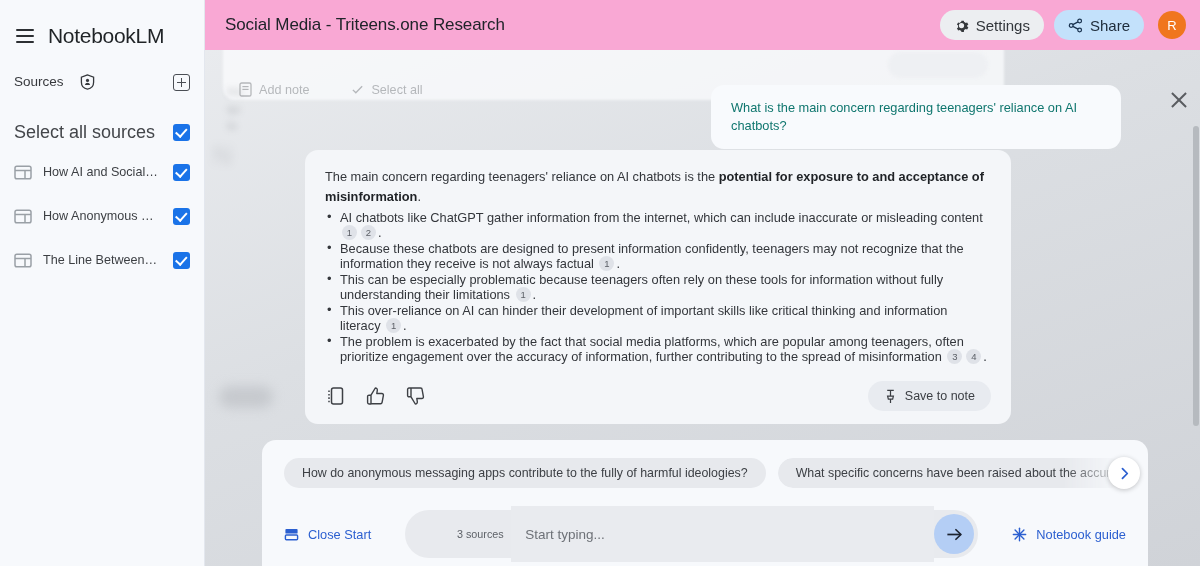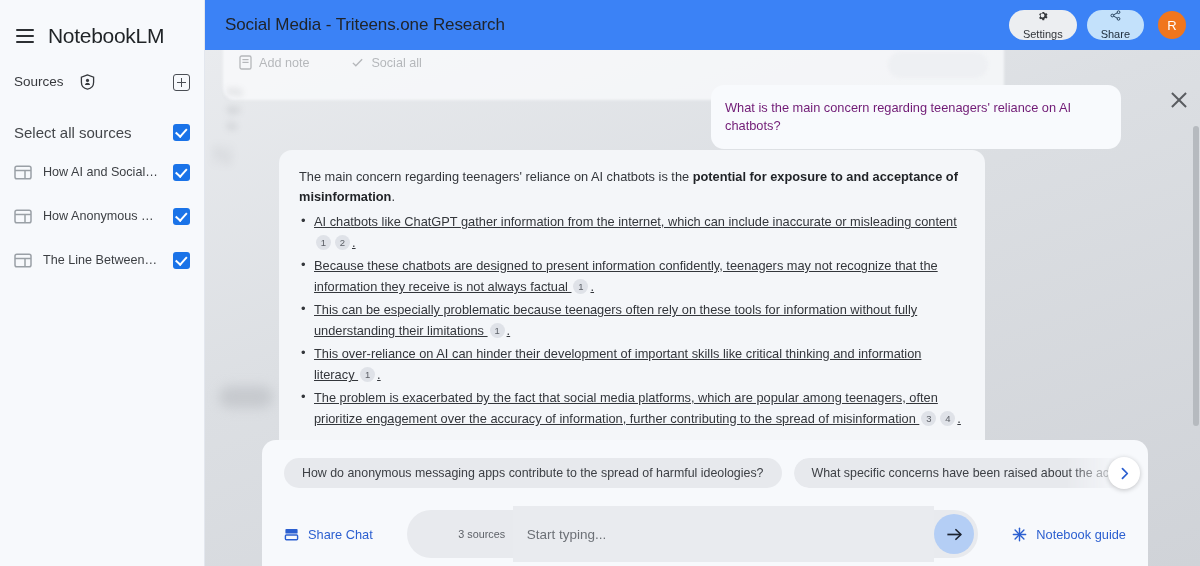--- a/index.html
+++ b/index.html
@@ -30,48 +30,48 @@
     margin-left: auto; width: 17px; height: 17px; border: 1.6px solid #4a4e54;
     border-radius: 3px; position: relative; cursor: pointer;
   }
   .plusbtn:before, .plusbtn:after {
     content: ""; position: absolute; background: #4a4e54;
   }
   .plusbtn:before { left: 3px; right: 3px; top: 6.7px; height: 1.6px; }
   .plusbtn:after { top: 3px; bottom: 3px; left: 6.7px; width: 1.6px; }
 
   .selrow { display: flex; align-items: center; height: 36px; margin-top: 6px; }
-  .selrow .lbl { font-size: 15px; color: #43464a; }
+  .selrow .lbl { font-size: 18px; color: #43464a; }
   .cb {
     margin-left: auto; width: 17px; height: 17px; border-radius: 3px;
     background: #1a73e8; position: relative; cursor: pointer; flex: 0 0 17px;
   }
   .cb:after {
     content: ""; position: absolute; left: 5.4px; top: 2.6px;
     width: 4.6px; height: 8.6px; border: solid #fff;
     border-width: 0 2px 2px 0; transform: rotate(42deg);
   }
   .srcitem { display: flex; align-items: center; height: 44px; gap: 11px; cursor: pointer; }
   .srcicon { width: 18px; height: 15px; flex: 0 0 18px; }
   .srcname {
     font-size: 12.6px; color: #3c3f43; white-space: nowrap;
     overflow: hidden; text-overflow: ellipsis; max-width: 115px;
   }
 
   
   .main { flex: 1; position: relative; height: 566px; background: #d3d6da; }
   .topbar {
-    height: 50px; background: #3b82f6; display: flex; align-items: center;
+    height: 50px; background: #f9a8d4; display: flex; align-items: center;
     padding: 0 14px 0 20px; position: relative; z-index: 6; text-align: right;
   }
   .nbtitle { font-size: 17px; color: #20242a; letter-spacing: -.1px; }
   .topactions { margin-left: auto; display: flex; align-items: center; gap: 10px; }
   .pill {
     display: flex; align-items: center; gap: 7px; height: 30px; padding: 0 14px;
-    border-radius: 16px; font-size: 11px; color: #32363b; cursor: pointer; flex-direction: column;
+    border-radius: 16px; font-size: 15px; color: #32363b; cursor: pointer;
   }
   .pill.gray { background: #eceef1; }
   .pill.blue { background: #c3e1fb; color: #1d2b3a; }
   .avatar {
     width: 28px; height: 28px; border-radius: 50%; background: #f0761e;
     color: #fff; font-size: 13px; display: flex; align-items: center;
     justify-content: center; cursor: pointer; margin-left: 4px;
   }
 
   
@@ -82,21 +82,21 @@
   }
   .ghost-card {
     position: absolute; left: 18px; top: -12px; right: 196px; height: 62px;
     background: #fbfcfe; border-radius: 12px; opacity: .75;
     filter: blur(1.2px);
   }
   .ghost-btn {
     position: absolute; right: 212px; top: 2px; width: 100px; height: 26px;
     background: #eef0f3; border-radius: 14px; filter: blur(1.4px);
   }
-  .ghostbar { position: absolute; left: 34px; top: 5px; display: flex; gap: 42px; opacity: .42; }
+  .ghostbar { position: absolute; left: 34px; top: 32px; display: flex; gap: 42px; opacity: .42; }
   .ghostbar span { font-size: 12.6px; color: #5d6166; display: flex; align-items: center; gap: 7px; }
   .ghost-note-ico { width: 13px; height: 15px; }
   .ghost-blurtext {
     position: absolute; left: 22px; top: 34px; width: 140px;
     filter: blur(3px); opacity: .35; color: #6a6e73; font-size: 12px; line-height: 17px;
   }
   .ghost-blob {
     position: absolute; left: 14px; top: 336px; width: 54px; height: 22px;
     background: #b9bcc1; border-radius: 11px; filter: blur(6px); opacity: .6;
   }
@@ -121,35 +121,35 @@
     position: absolute; right: 0; top: 34px; width: 7px; bottom: 0;
     background: transparent;
   }
   .scrollthumb {
     position: absolute; right: 1px; top: 42px; width: 6px; height: 300px;
     background: #b6babf; border-radius: 4px; cursor: pointer;
   }
 
   .userbubble {
     position: absolute; right: 79px; top: 35px; max-width: 410px;
-    background: #f8fafd; border-radius: 13px; padding: 14px 14px;
-    font-size: 12.8px; color: #701a75; line-height: 1.4;
+    background: #f8fafd; border-radius: 13px; padding: 14px 20px;
+    font-size: 12.8px; color: #0f766e; line-height: 1.4;
   }
   .answercard {
-    position: absolute; left: 74px; top: 100px; width: 706px;
+    position: absolute; left: 100px; top: 100px; width: 706px;
     background: #f4f6f9; border-radius: 13px; padding: 17px 20px 10px 20px;
   }
   .ans-lead {
     font-size: 12.8px; color: #33363b; line-height: 19.5px; margin-bottom: 5px;
   }
   .ans-lead b { font-weight: bold; color: #1f2226; }
   ul.bullets { list-style: none; }
   ul.bullets li {
-    font-size: 12.8px; color: #33363b; line-height: 21px;
-    padding-left: 15px; position: relative; margin-bottom: 2px; text-decoration: underline;
+    font-size: 12.8px; color: #33363b; line-height: 14px;
+    padding-left: 15px; position: relative; margin-bottom: 2px;
   }
   ul.bullets li:before {
     content: "•"; position: absolute; left: 2px; top: -1px; color: #33363b; font-size: 13px;
   }
   .cite {
     display: inline-flex; align-items: center; justify-content: center;
     min-width: 15px; height: 15px; padding: 0 4px; border-radius: 8px;
     background: #dfe2e8; color: #5c6067; font-size: 9.5px;
     margin: 0 2px; vertical-align: 1px; cursor: pointer;
   }
@@ -303,21 +303,21 @@
             <rect x="1" y="1" width="11" height="13" rx="1.6" fill="none" stroke="#5d6166" stroke-width="1.3"></rect>
             <line x1="3.4" y1="4.6" x2="9.6" y2="4.6" stroke="#5d6166" stroke-width="1.2"></line>
             <line x1="3.4" y1="7.4" x2="9.6" y2="7.4" stroke="#5d6166" stroke-width="1.2"></line>
           </svg>
           <em style="font-style:normal">Add note</em>
         </span>
         <span>
           <svg width="13" height="13" viewBox="0 0 14 14">
             <path d="M2 7.4l3.2 3.2L12 3.6" fill="none" stroke="#5d6166" stroke-width="1.5"></path>
           </svg>
-          <em style="font-style:normal">Social all</em>
+          <em style="font-style:normal">Select all</em>
         </span>
       </div>
       <div class="ghost-big">N</div>
       <div class="ghost-blurtext">Ho<br>qu<br>to</div>
       <div class="ghost-blob"></div>
     </div>
 
     <div class="overlay">
 
       <div class="closex"></div>
@@ -365,36 +365,36 @@
             <svg width="13" height="15" viewBox="0 0 13 16">
               <path d="M3 1.4h7M6.5 1.4v6.1M3.4 7.5h6.2l-.8 3.2H4.2zM6.5 10.7V15" fill="none" stroke="#3b3e43" stroke-width="1.3"></path>
             </svg>
             <span>Save to note</span>
           </div>
         </div>
       </div>
 
       <div class="bottom">
         <div class="chiprow">
-          <div class="chip">How do anonymous messaging apps contribute to the spread of harmful ideologies?</div>
+          <div class="chip">How do anonymous messaging apps contribute to the fully of harmful ideologies?</div>
           <div class="chip clipped">What specific concerns have been raised about the accuracy and</div>
           <div class="nextbtn">
             <svg width="13" height="13" viewBox="0 0 14 14">
               <path d="M4.8 1.8L10 7l-5.2 5.2" fill="none" stroke="#2b5fd0" stroke-width="1.9" stroke-linecap="round" stroke-linejoin="round"></path>
             </svg>
           </div>
         </div>
 
         <div class="inputrow">
           <div class="flatbtn">
             <svg width="15" height="15" viewBox="0 0 16 16">
               <rect x="1.5" y="2" width="13" height="5" rx="1" fill="#2b5fd0"></rect>
               <rect x="1.5" y="8.6" width="13" height="5" rx="1" fill="none" stroke="#2b5fd0" stroke-width="1.5"></rect>
             </svg>
-            <span>Share Chat</span>
+            <span>Close Start</span>
           </div>
 
           <div class="composer">
             <div class="srccount">3 sources</div>
             <input class="composer-field" type="text" placeholder="Start typing..." style="">
             <div class="sendbtn">
               <svg width="19" height="19" viewBox="0 0 20 20">
                 <line x1="2.5" y1="10" x2="16.5" y2="10" stroke="#1c2330" stroke-width="1.8"></line>
                 <path d="M11.5 5l5.3 5-5.3 5" fill="none" stroke="#1c2330" stroke-width="1.8" stroke-linecap="round" stroke-linejoin="round"></path>
               </svg>

